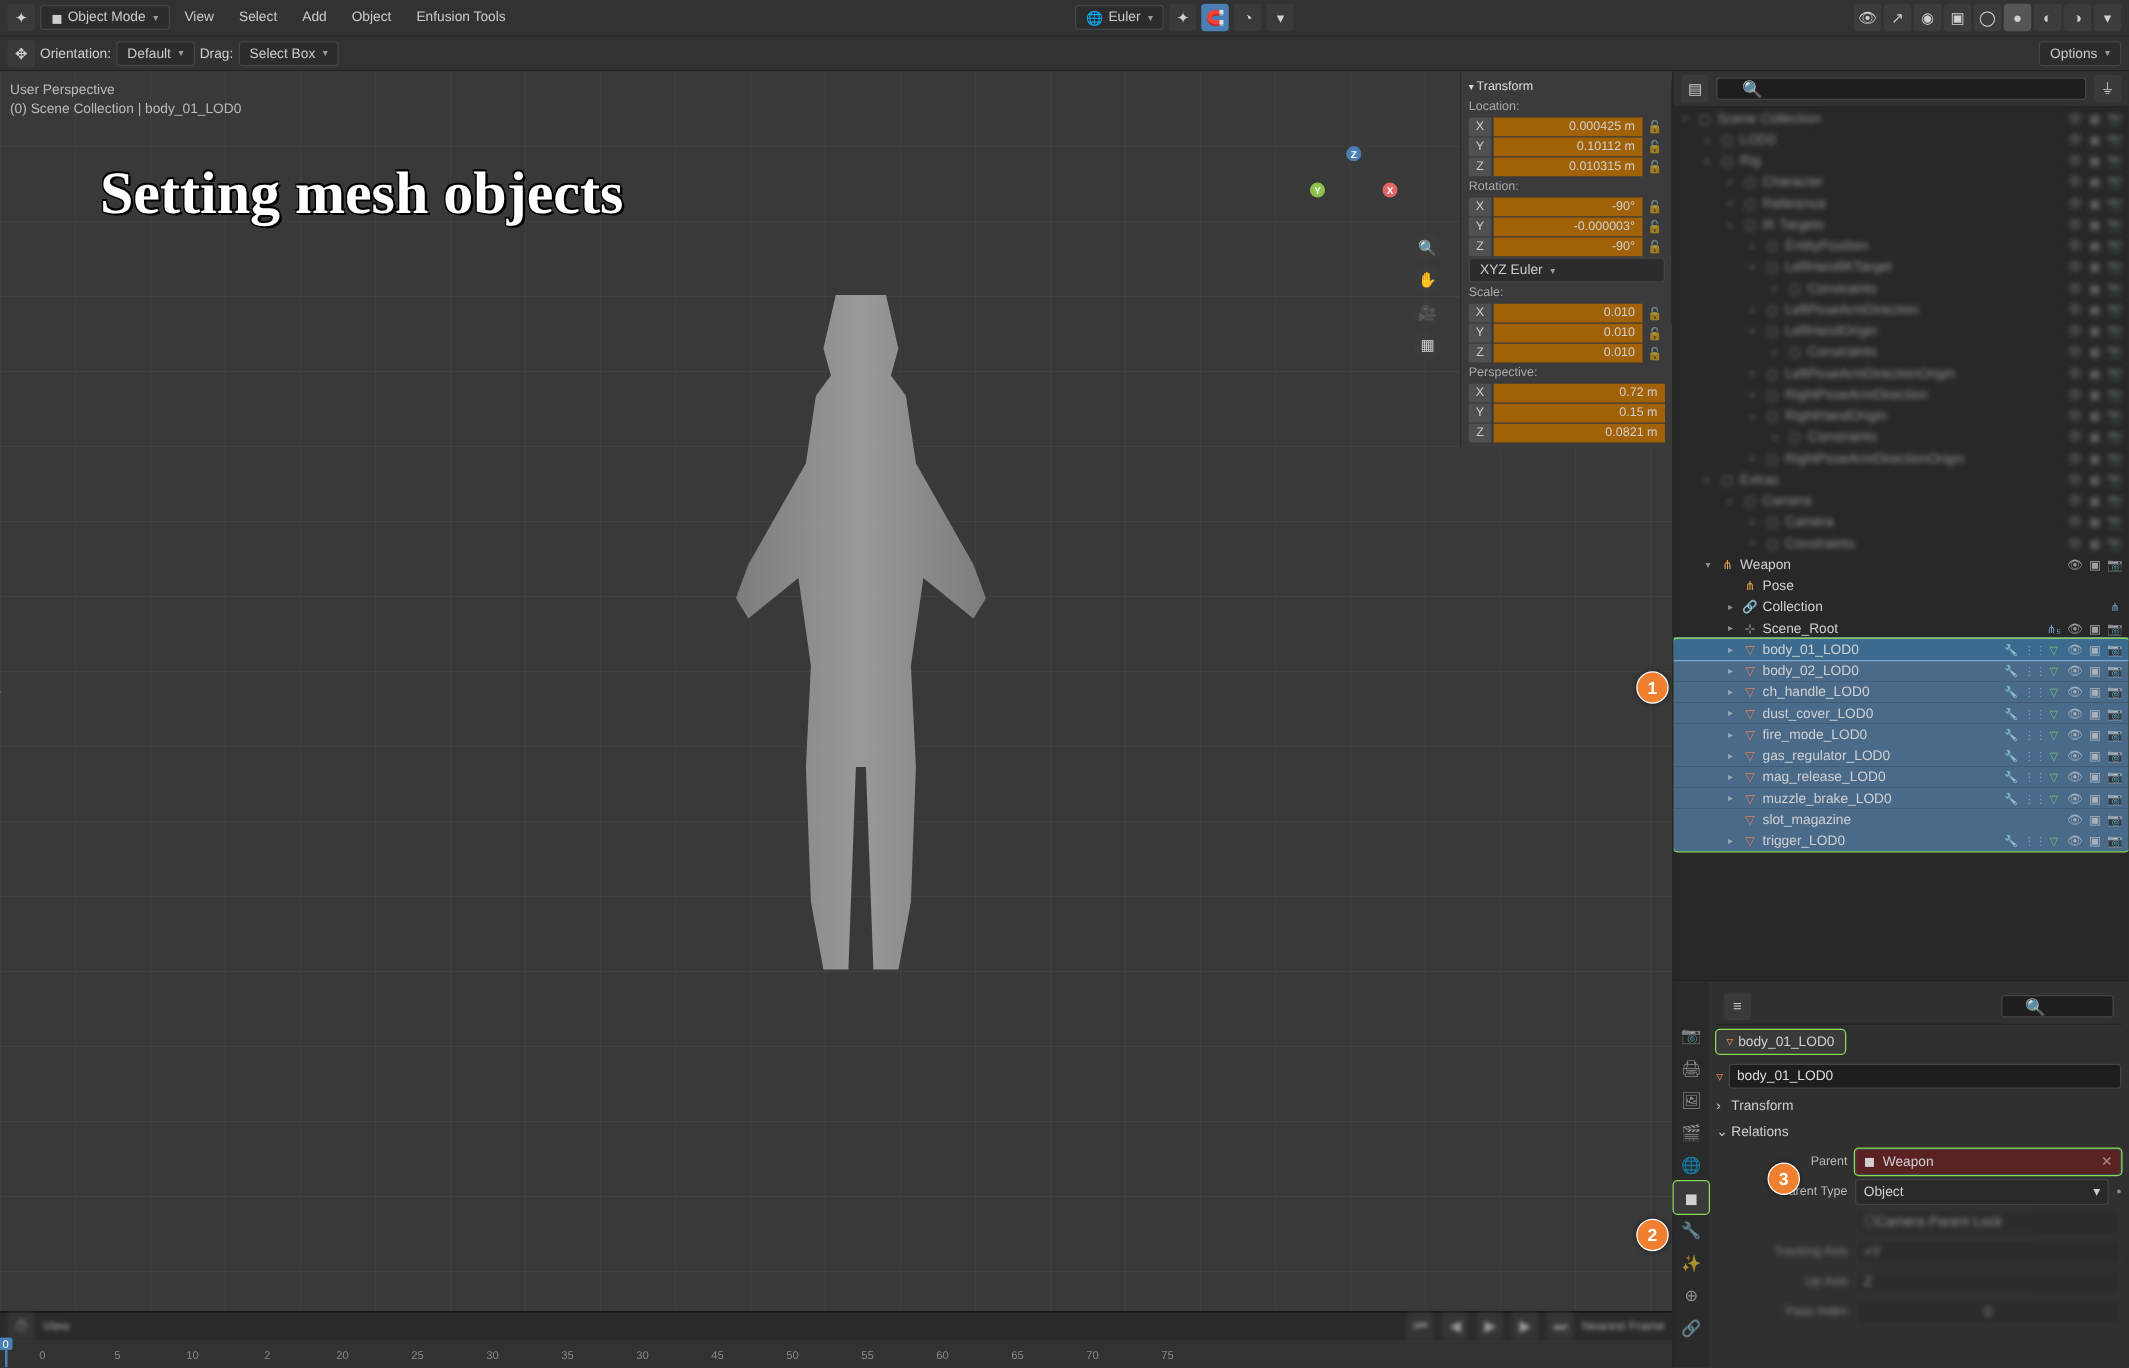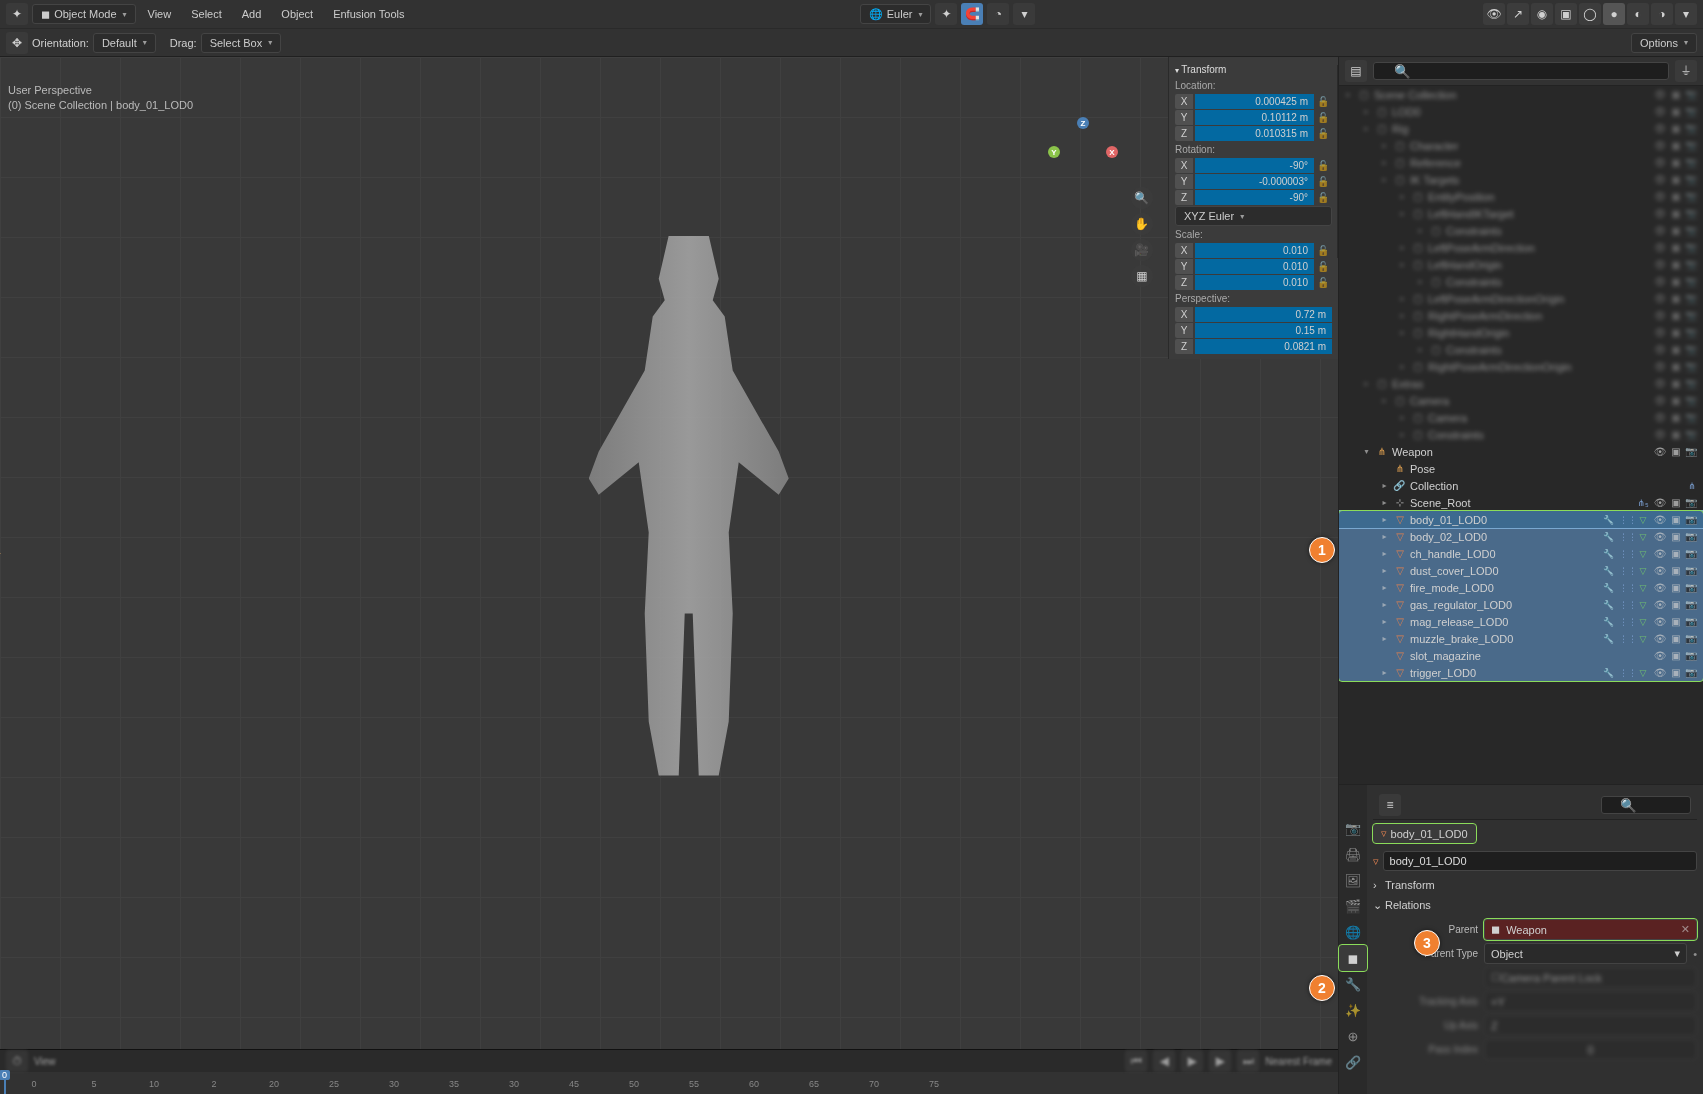--- a/index.html
+++ b/index.html
@@ -23,21 +23,21 @@
 .main { flex:1; display:flex; overflow:hidden; }
 .viewport-col { flex:1; display:flex; flex-direction:column; min-width:200px; }
 .viewport { flex:1; background:#393939; position:relative; overflow:hidden; }
 .viewport::before { content:""; position:absolute; inset:0;
   background:
     linear-gradient(to right, rgba(255,80,80,0.25) 1px, transparent 1px) 0 50%/100% 1px no-repeat,
     linear-gradient(to right, rgba(120,220,100,0.3) 1px, transparent 1px) 0 50%/100% 1px no-repeat,
     repeating-linear-gradient(to right,#404040 0,#404040 1px,transparent 1px,transparent 60px),
     repeating-linear-gradient(to bottom,#404040 0,#404040 1px,transparent 1px,transparent 60px);
 }
-.vp-info { position:absolute; top:26px; left:8px; font-size:11px; color:#bbb; line-height:1.4; }
+.vp-info { position:absolute; top:8px; left:8px; font-size:11px; color:#bbb; line-height:1.4; }
 .overlay-title { position:absolute; top:70px; left:80px; font-size:48px; font-weight:600; color:#fff; text-shadow:2px 2px 0 #000,-1px -1px 0 #000,1px -1px 0 #000,-1px 1px 0 #000; font-family:"Comic Sans MS",cursive; }
 .gizmo { position:absolute; top:60px; right:220px; width:70px; height:70px; }
 .gizmo .axis { position:absolute; width:12px; height:12px; border-radius:50%; font-size:8px; display:flex; align-items:center; justify-content:center; color:#fff; font-weight:bold; }
 .gizmo .z { background:#4a7fb5; top:0; left:29px; }
 .gizmo .y { background:#8bc34a; top:29px; left:0; }
 .gizmo .x { background:#e06666; top:29px; right:0; }
 .nav-btns { position:absolute; top:130px; right:185px; display:flex; flex-direction:column; gap:4px; }
 .nav-btns .icon-btn { background:rgba(60,60,60,0.8); border-radius:50%; }
 
 
@@ -50,21 +50,21 @@
 
 .npanel { position:absolute; top:0; right:0; width:170px; background:#3b3b3b; border-left:1px solid #2a2a2a; font-size:10px; }
 .npanel-tabs { position:absolute; top:8px; right:-18px; display:flex; flex-direction:column; gap:0; }
 .npanel-tab { background:#383838; padding:8px 3px; writing-mode:vertical-rl; font-size:10px; cursor:pointer; border:1px solid #2a2a2a; margin-bottom:-1px; }
 .npanel-section { padding:4px 6px; }
 .np-head { font-size:10px; padding:3px 0; color:#ddd; }
 .np-head::before { content:"▾ "; font-size:8px; }
 .np-label { font-size:10px; color:#aaa; padding:2px 0; }
 .np-row { display:flex; gap:2px; margin:1px 0; align-items:center; }
 .np-axis { width:18px; background:#505050; text-align:center; padding:2px; border-radius:2px 0 0 2px; }
-.np-val { flex:1; background:#0369a1; padding:2px 6px; text-align:right; border-radius:0; }
+.np-val { flex:1; background:#a16207; padding:2px 6px; text-align:right; border-radius:0; }
 .np-lock { width:16px; text-align:center; opacity:0.6; }
 
 
 .right-col { width:365px; background:#303030; display:flex; flex-direction:column; border-left:1px solid #222; }
 .outliner { flex:1; overflow:auto; background:#282828; font-size:11px; }
 .outliner-header { display:flex; align-items:center; padding:3px 6px; gap:6px; border-bottom:1px solid #222; background:#323232; }
 .outliner-search { flex:1; background:#1e1e1e; border:1px solid #444; border-radius:3px; padding:2px 20px; height:18px; color:#888; }
 .tree-row { display:flex; align-items:center; height:17px; padding:0 4px; gap:3px; white-space:nowrap; }
 .tree-row .exp { width:11px; font-size:8px; opacity:0.6; text-align:center; cursor:pointer; }
 .tree-row .ico { width:14px; text-align:center; font-size:10px; }
@@ -155,38 +155,39 @@
         <div class="icon-btn">◑</div>
         <div class="icon-btn">▾</div>
       </div>
     </div>
     <div class="toolbar-row second">
       <div class="icon-btn">✥</div>
       <span>Orientation:</span>
       <div class="dd">
           <span>Default</span>
         </div>
-      <span style="margin-left:10px">Drag:</span>
+      <span style="">Drag:</span>
       <div class="dd">
           <span>Select Box</span>
         </div>
       <div class="spacer"></div>
       <div class="dd">
           <span>Options</span>
         </div>
     </div>
   </div>
 
   <div class="main">
     <div class="viewport-col">
       <div class="viewport">
         <div class="vp-info">
           <div>User Perspective</div>
           <div>(0) Scene Collection | body_01_LOD0</div>
         </div>
+        <div class="overlay-title">Setting mesh objects</div>
         <div class="soldier"></div>
         <div class="gizmo">
           <div class="axis z">Z</div>
           <div class="axis y">Y</div>
           <div class="axis x">X</div>
         </div>
         <div class="nav-btns">
           <div class="icon-btn">🔍</div>
           <div class="icon-btn">✋</div>
           <div class="icon-btn">🎥</div>

